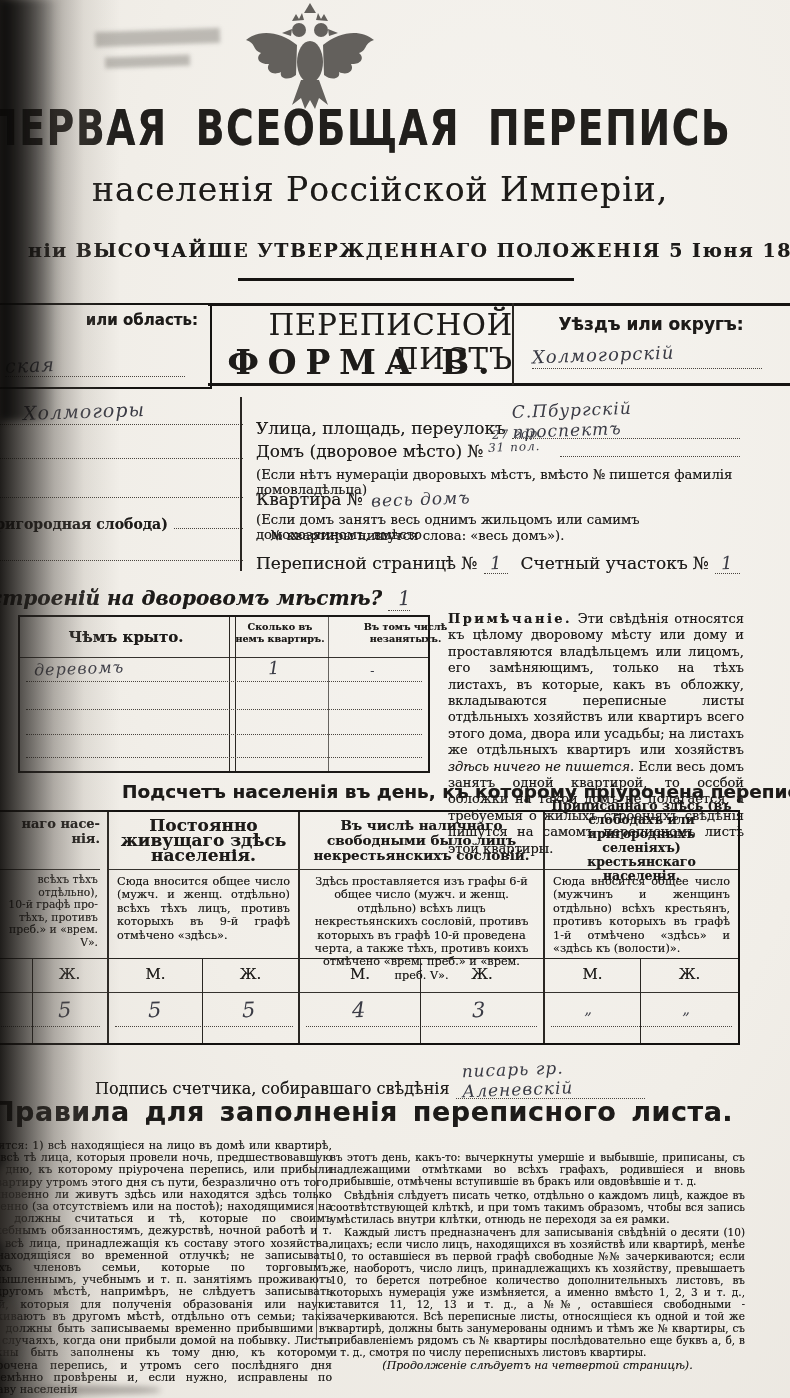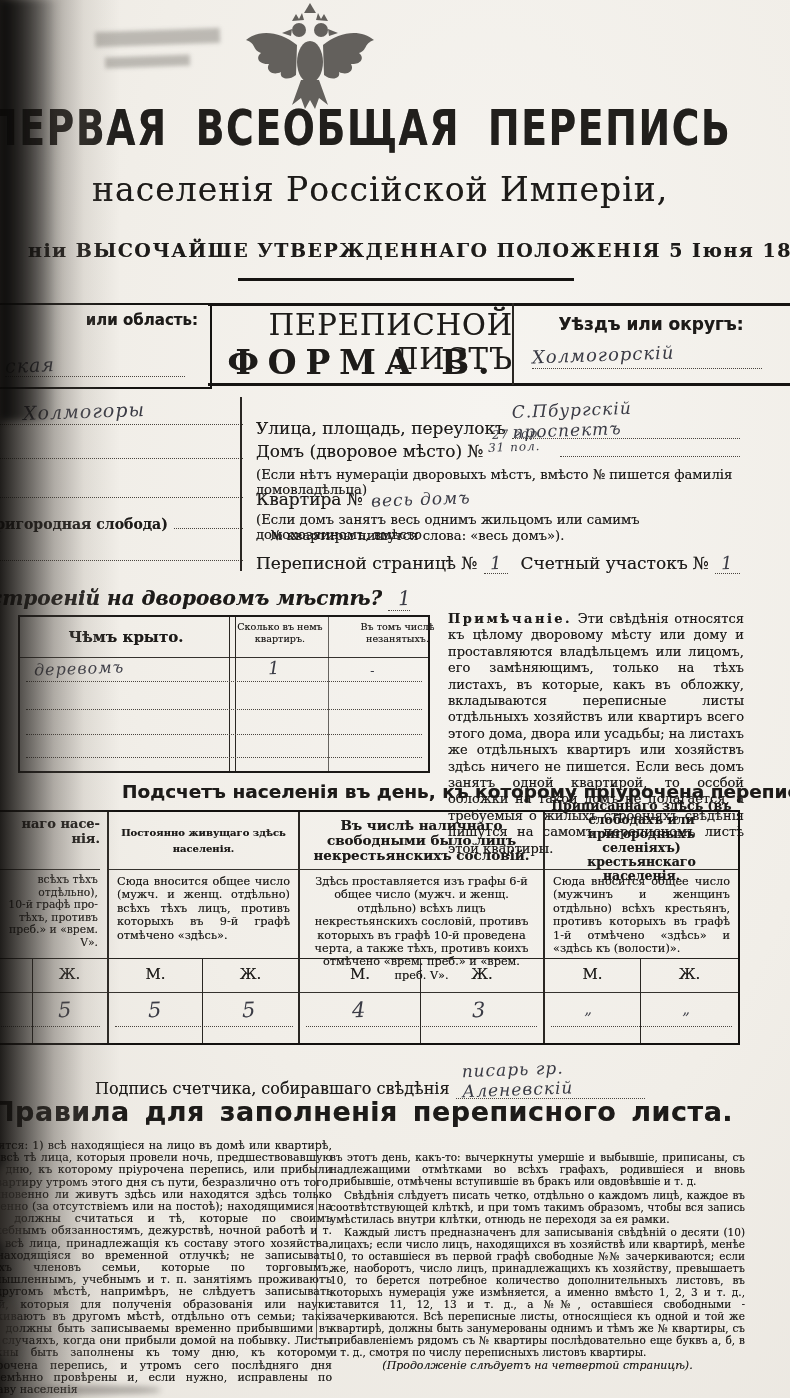--- a/index.html
+++ b/index.html
@@ -44,28 +44,28 @@
   .box-label{font-family:"DejaVu Sans",sans-serif;font-weight:bold;}
   .form-t1{font-weight:normal;font-size:29px;letter-spacing:1px;text-align:right;}
   .form-t2{font-weight:bold;font-size:33px;letter-spacing:9px;text-align:center;}
   
   .flabel{font-size:17px;}
   .fnote{font-size:13.2px;}
   .frow{display:flex;align-items:baseline;}
   .fill{flex:1;border-bottom:1.6px dotted #4a453f;margin-left:6px;min-width:20px;}
   
   .rtable{border:2.2px solid #1a1816;}
-  .rt-h{font-size:9.6px;text-align:center;line-height:1.25;padding-top:4px;font-weight:normal;}
+  .rt-h{font-size:9.6px;text-align:center;line-height:1.25;padding-top:4px;font-weight:bold;}
   
   .note{font-size:13px;line-height:16.4px;}
   .note-title{font-weight:bold;letter-spacing:2.5px;}
   
   .ct{border:2.6px solid #13110f;}
   .ct-head{display:flex;align-items:center;justify-content:center;text-align:center;
-      font-weight:bold;font-size:10px;line-height:15.2px;padding:2px 6px;box-sizing:border-box;}
+      font-weight:bold;font-size:17px;line-height:15.2px;padding:2px 6px;box-sizing:border-box;}
   .ct-desc{font-size:11.3px;line-height:13.4px;padding:5px 8px;box-sizing:border-box;text-align:justify;}
   .ct-sub{font-size:15px;text-align:center;}
   .ct-val{font-size:21px;}
   
   .rules-title{font-family:"DejaVu Sans",sans-serif;font-weight:bold;font-size:27px;
       letter-spacing:.5px;word-spacing:5px;white-space:nowrap;}
   .rules-left{font-size:11px;line-height:12.2px;}
   .rules-right{font-size:10.5px;line-height:11.9px;}
   .rules-right p{margin:0 0 2px 0;}
   .ind{text-indent:14px;}
@@ -162,37 +162,37 @@
   </div>
 
   <div class="abs frow" style="left:-10px;top:586px;width:420px;">
     <span style="font-size:20px;font-style:italic;font-weight:bold;">строеній на дворовомъ мѣстѣ?</span>
     <span class="fill" style="max-width:130px;"><span class="hw" style="font-size:20px;margin-left:10px;">1</span></span>
   </div>
 
   <div class="abs rtable" style="left:18px;top:615px;width:408px;height:154px;">
     <div class="abs" style="left:0;top:0;width:212px;height:40px;display:flex;align-items:center;justify-content:center;font-size:15px;font-weight:bold;">Чѣмъ крыто.</div>
     <div class="abs rt-h" style="left:212px;top:0;width:96px;height:40px;">Сколько въ немъ квартиръ.</div>
-    <div class="abs rt-h" style="left:316px;top:0;width:123px;height:40px;">Въ томъ числѣ незанятыхъ.</div>
+    <div class="abs rt-h" style="left:324px;top:0;width:123px;height:40px;">Въ томъ числѣ незанятыхъ.</div>
     <div class="abs" style="left:0;top:40px;width:408px;border-top:1.4px solid #35322e;"></div>
     <div class="abs" style="left:209px;top:0;width:5px;height:154px;border-left:1.6px solid #2a2723;border-right:1.6px solid #2a2723;"></div>
     <div class="abs vline" style="left:308px;top:0;width:1.2px;height:154px;opacity:.7;"></div>
     <div class="abs dotline" style="left:6px;top:64px;width:396px;"></div>
     <div class="abs dotline" style="left:6px;top:92px;width:396px;"></div>
     <div class="abs dotline" style="left:6px;top:117px;width:396px;"></div>
     <div class="abs dotline" style="left:6px;top:140px;width:396px;"></div>
     <span class="hw abs" style="left:14px;top:42px;font-size:16px;">деревомъ</span>
     <span class="hw abs" style="left:248px;top:40px;font-size:18px;">1</span>
     <span class="hw abs" style="left:350px;top:46px;font-size:13px;">-</span>
   </div>
 
   <div class="abs note jt" style="left:448px;top:611px;width:296px;">
     <span class="note-title">Примѣчаніе.</span>
     <span>Эти свѣдѣнія относятся къ цѣлому дворовому мѣсту или дому и проставляются владѣльцемъ или лицомъ, его замѣняющимъ, только на тѣхъ листахъ, въ которые, какъ въ обложку, вкладываются переписные листы отдѣльныхъ хозяйствъ или квартиръ всего этого дома, двора или усадьбы; на листахъ же отдѣльныхъ квартиръ или хозяйствъ</span>
-    <span style="">здѣсь ничего не пишется.</span>
+    <span style="font-style:italic;">здѣсь ничего не пишется.</span>
     <span>Если весь домъ занятъ одной квартирой, то оссбой обложки на такой домъ не полагается, а требуемыя о жилыхъ строеніяхъ свѣдѣнія пишутся на самомъ переписномъ листѣ этой квартиры.</span>
   </div>
 
   <div class="abs sans nw" style="left:122px;top:781px;font-weight:bold;font-size:18.5px;">Подсчетъ населенія въ день, къ которому пріурочена перепись.</div>
 
   <div class="abs ct" style="left:-32px;top:810px;width:768px;height:231px;">
     <div class="abs vline" style="left:137px;top:0;width:2px;height:231px;"></div>
     <div class="abs vline" style="left:328px;top:0;width:2px;height:231px;"></div>
     <div class="abs vline" style="left:573px;top:0;width:2px;height:231px;"></div>
     <div class="abs" style="left:0;top:146px;width:768px;border-top:1.6px solid #26231f;"></div>

